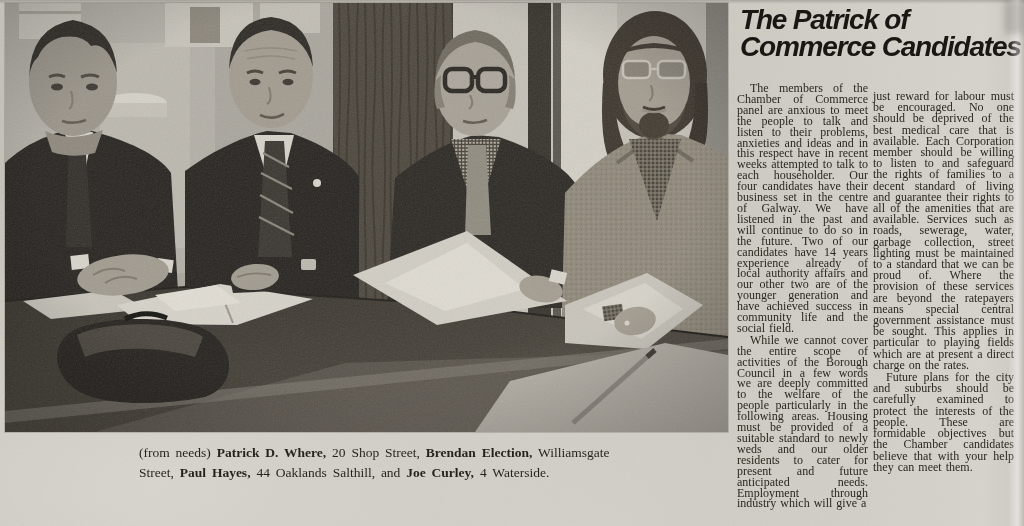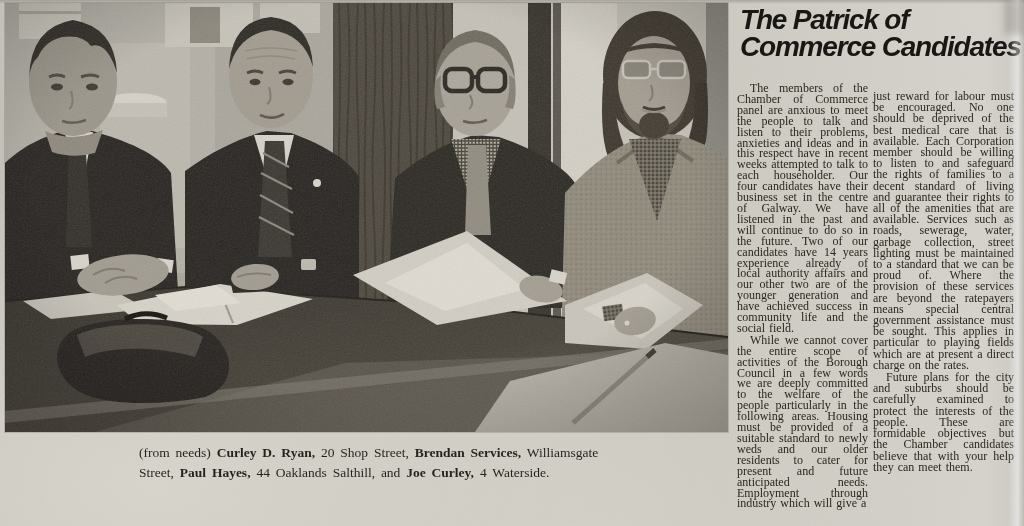--- a/index.html
+++ b/index.html
@@ -258,21 +258,21 @@
   <div class="col" id="col1">
     <p class="indent">The members of the Chamber of Commerce panel are anxious to meet the people to talk and listen to their problems, anxieties and ideas and in this respect have in recent weeks attempted to talk to each householder. Our four candidates have their business set in the centre of Galway. We have listened in the past and will continue to do so in the future. Two of our candidates have 14 years experience already of local authority affairs and our other two are of the younger generation and have achieved success in community life and the social field.</p>
     <p class="indent">While we cannot cover the entire scope of activities of the Borough Council in a few words we are deeply committed to the welfare of the people particularly in the following areas. Housing must be provided of a suitable standard to newly weds and our older residents to cater for present and future anticipated needs. Employment through industry which will give a</p>
   </div>
   <div class="col" id="col2">
     <p>just reward for labour must be encouraged. No one should be deprived of the best medical care that is available. Each Corporation member should be willing to listen to and safeguard the rights of families to a decent standard of living and guarantee their rights to all of the amenities that are available. Services such as roads, sewerage, water, garbage collection, street lighting must be maintained to a standard that we can be proud of. Where the provision of these services are beyond the ratepayers means special central government assistance must be sought. This applies in particular to playing fields which are at present a direct charge on the rates.</p>
     <p class="indent">Future plans for the city and suburbs should be carefully examined to protect the interests of the people. These are formidable objectives but the Chamber candidates believe that with your help they can meet them.</p>
   </div>
 
   <div class="caption">
-    <p><span>(from needs) </span><b>Curley D. Ryan,</b><span> 20 Shop Street, </span><b>Brendan Services,</b><span> Williamsgate Street, </span><b>Paul Hayes,</b><span> 44 Oaklands Salthill, and </span><b>Joe Curley,</b><span> 4 Waterside.</span></p>
+    <p><span>(from needs) </span><b>Patrick D. Where,</b><span> 20 Shop Street, </span><b>Brendan Election,</b><span> Williamsgate Street, </span><b>Paul Hayes,</b><span> 44 Oaklands Salthill, and </span><b>Joe Curley,</b><span> 4 Waterside.</span></p>
   </div>
 
   <div class="edge-top"></div>
   <div class="edge-right"></div>
   <div class="smudge"></div>
 
   <svg class="paper-noise" width="1024" height="526">
     <filter id="pnoise">
         <feTurbulence type="fractalNoise" baseFrequency="0.55" numOctaves="2" stitchTiles="stitch"></feTurbulence>
         <feColorMatrix type="saturate" values="0"></feColorMatrix>

